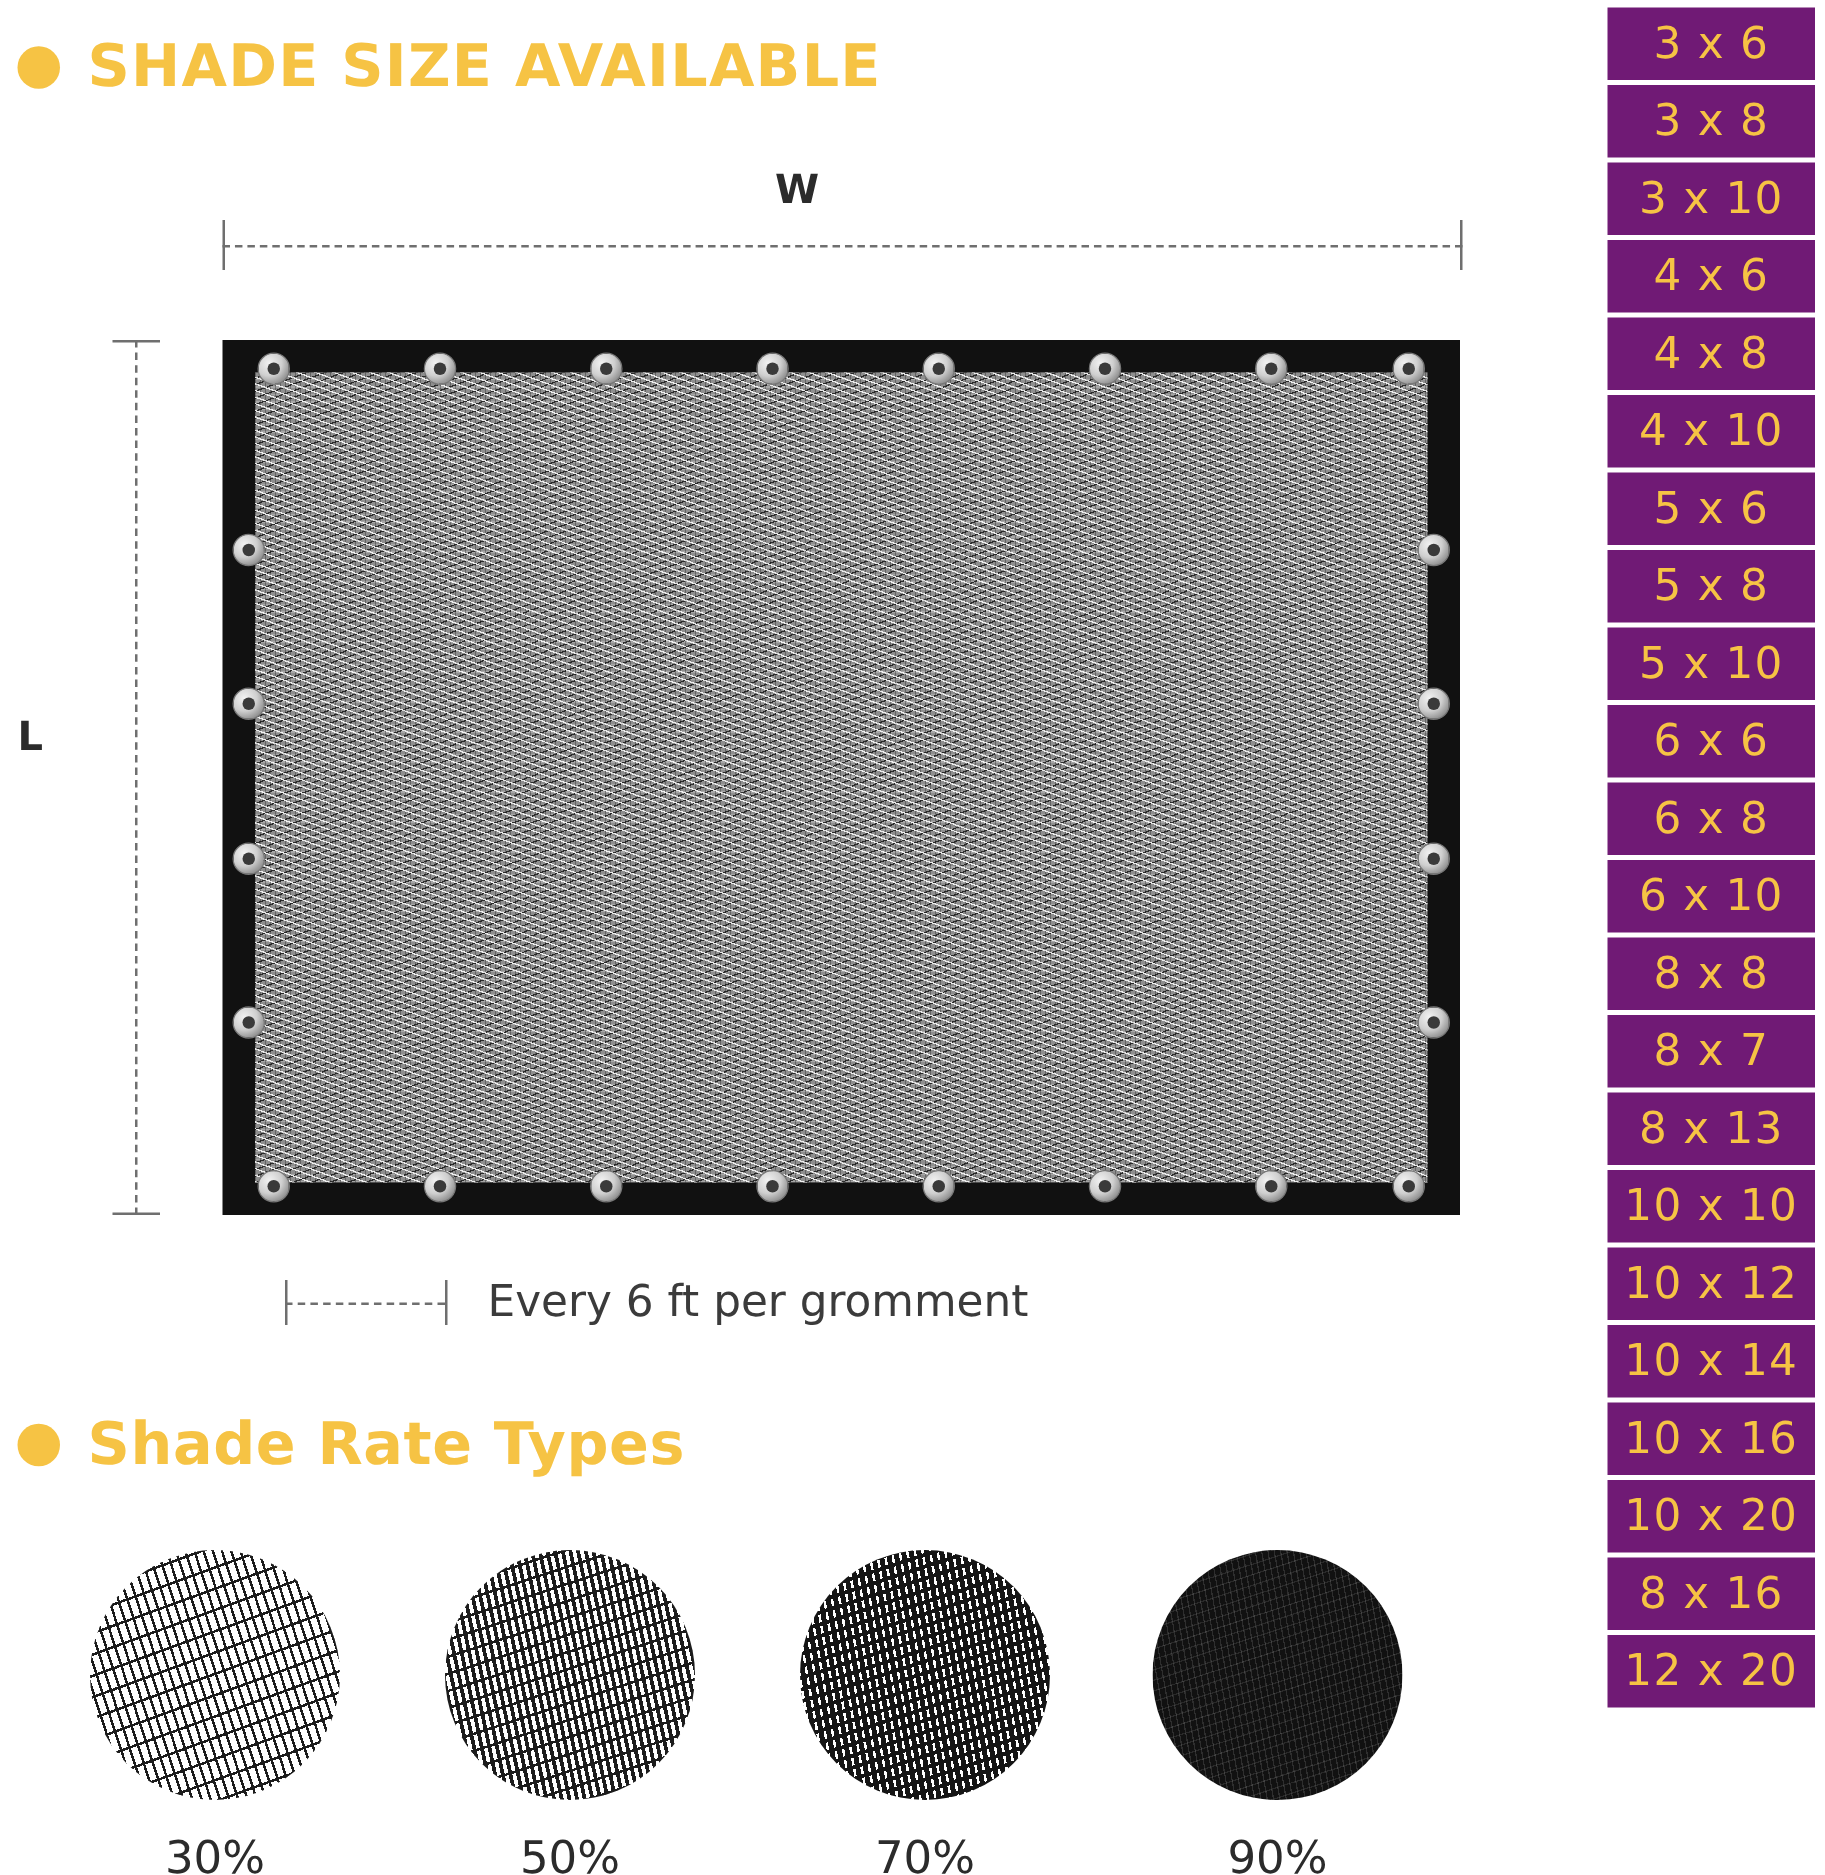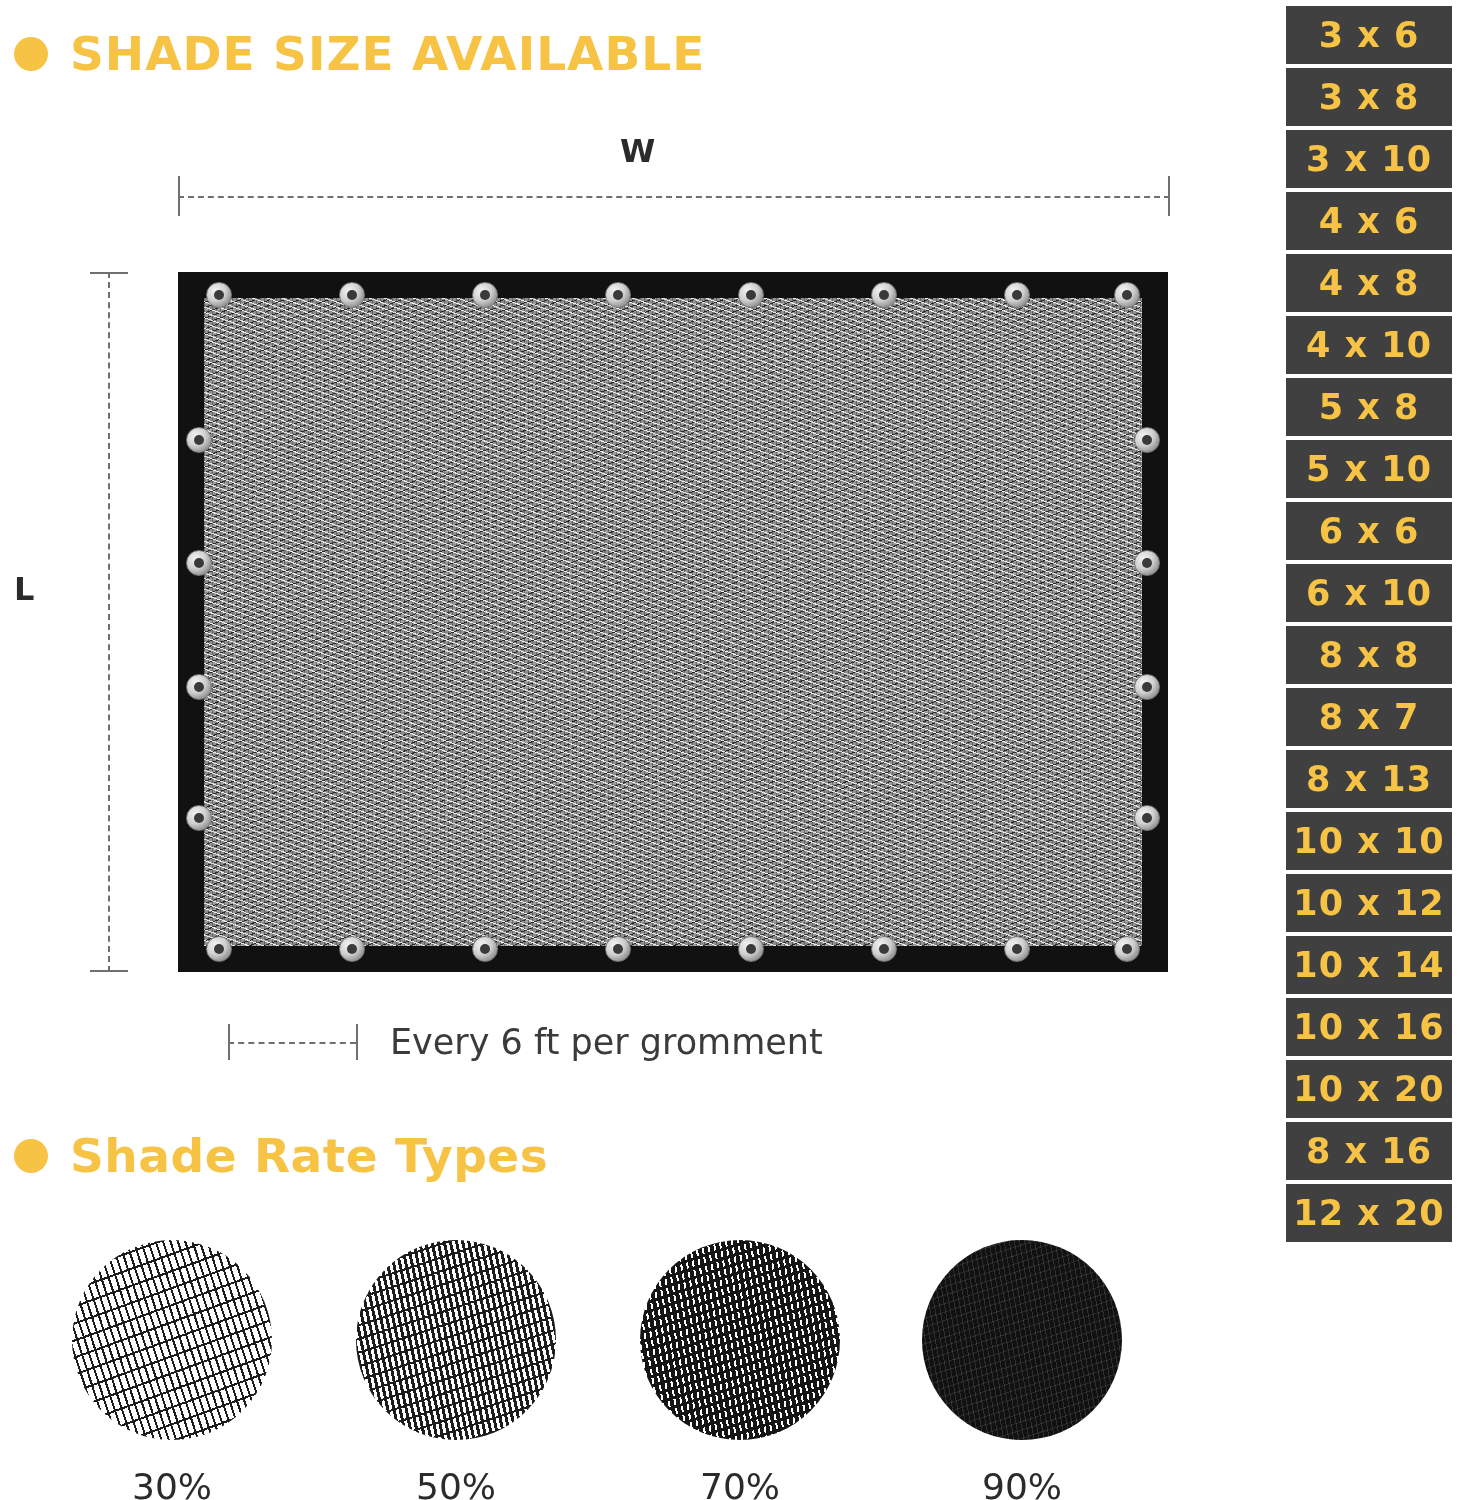--- a/index.html
+++ b/index.html
@@ -202,28 +202,27 @@
     position: absolute;
     right: 8px;
     top: 6px;
     width: 166px;
     display: flex;
     flex-direction: column;
     gap: 4px;
   }
   .size-chip {
     height: 58px;
-    background: #404040;
+    background: #701a75;
     color: #f6c344;
     font-size: 35px;
     display: flex;
     align-items: center;
     justify-content: center;
     letter-spacing: 1px;
-    font-weight: bold;
   }
 </style>
 </head>
 <body>
 
 <div id="left-panel">
 
   <div class="section-heading" id="heading-size">
     <span class="bullet"></span>
     <span class="heading-text">SHADE SIZE AVAILABLE</span>
@@ -300,23 +299,25 @@
 
 </div>
 
 <div id="size-list">
   <div class="size-chip">3 x 6</div>
   <div class="size-chip">3 x 8</div>
   <div class="size-chip">3 x 10</div>
   <div class="size-chip">4 x 6</div>
   <div class="size-chip">4 x 8</div>
   <div class="size-chip">4 x 10</div>
+  <div class="size-chip">5 x 6</div>
   <div class="size-chip">5 x 8</div>
   <div class="size-chip">5 x 10</div>
   <div class="size-chip">6 x 6</div>
+  <div class="size-chip">6 x 8</div>
   <div class="size-chip">6 x 10</div>
   <div class="size-chip">8 x 8</div>
   <div class="size-chip">8 x 7</div>
   <div class="size-chip">8 x 13</div>
   <div class="size-chip">10 x 10</div>
   <div class="size-chip">10 x 12</div>
   <div class="size-chip">10 x 14</div>
   <div class="size-chip">10 x 16</div>
   <div class="size-chip">10 x 20</div>
   <div class="size-chip">8 x 16</div>

